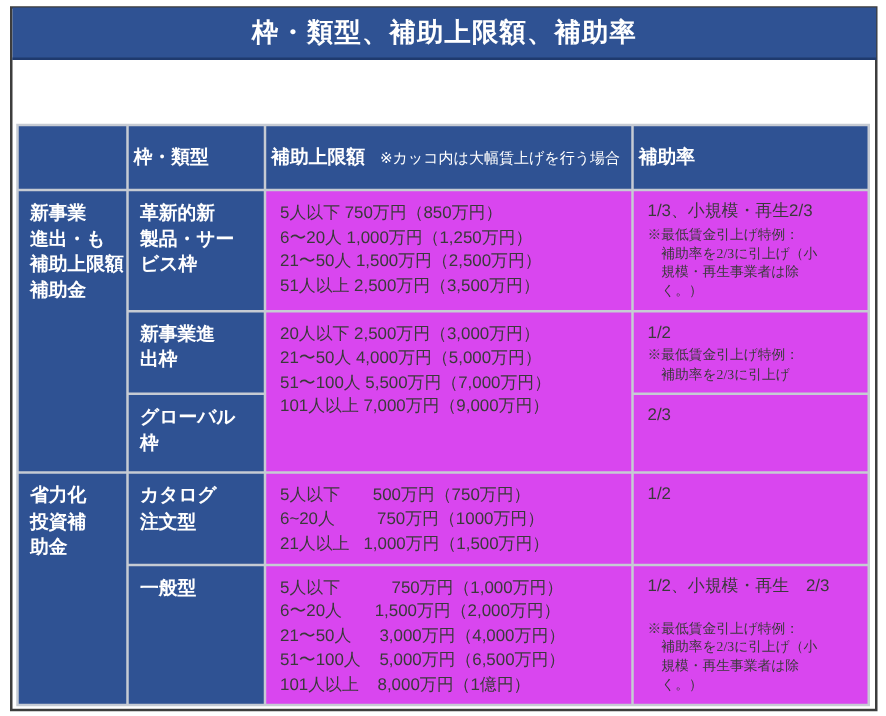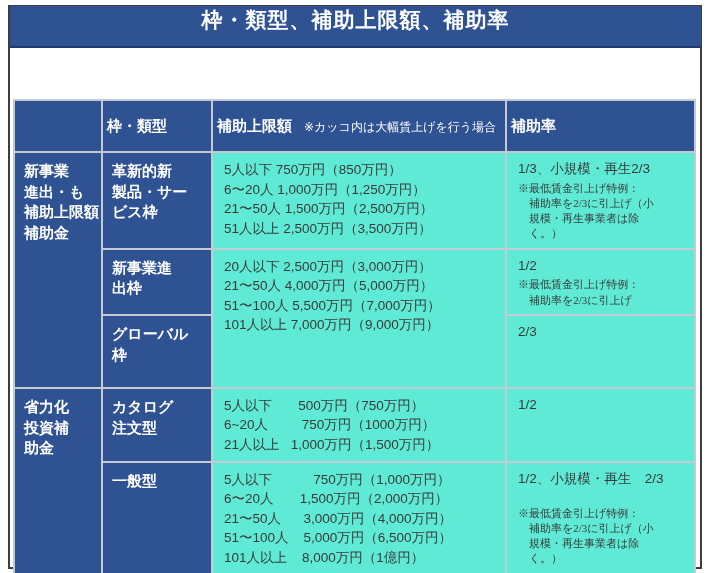--- a/index.html
+++ b/index.html
@@ -9,42 +9,42 @@
     font-family:"Liberation Sans","DejaVu Sans",sans-serif;
     color:#3a3a3a;
   }
   .page-frame{
     position:absolute;left:8px;top:5px;width:694px;height:564px;
     border:2px solid #3d3d3d;background:#ffffff;box-sizing:border-box;
   }
   .title-bar{
     position:absolute;left:10px;top:6px;width:691px;height:42px;
     background:#2f5293;border-bottom:2px solid #1f3a6e;box-sizing:border-box;
-    display:flex;align-items:flex-start;justify-content:center;
+    display:flex;align-items:center;justify-content:center;
   }
   .title-bar .title-text{
     color:#ffffff;font-weight:bold;font-size:21px;letter-spacing:1px;
   }
   table.subsidy{
     position:absolute;left:13px;top:99px;
     border-collapse:separate;border-spacing:2px;
     background:#c6cbd3;table-layout:fixed;width:683px;
   }
   td{box-sizing:border-box;vertical-align:top;overflow:hidden;}
   td.blue{
     background:#2f5293;color:#ffffff;font-weight:bold;
     font-size:15px;line-height:1.38;padding:8px 6px 6px 9px;
     white-space:pre;
   }
   td.header{
     text-align:left;vertical-align:middle;padding:4px 4px;
     white-space:normal;
   }
   td.white{
-    background:#5eead4;padding:7px 8px 6px 11px;
+    background:#d946ef;padding:7px 8px 6px 11px;
   }
   .hdr-main{font-size:15px;font-weight:bold;}
   .hdr-note{font-size:12px;font-weight:normal;}
   .limits{font-size:13.5px;line-height:1.45;white-space:pre;color:#3a3a3a;}
   .rate-main{font-size:13.5px;line-height:1.4;white-space:pre;color:#3a3a3a;}
   .rate-note{font-size:11px;line-height:1.38;white-space:pre;color:#3a3a3a;margin-top:2px;font-family:Liberation Serif, serif;}
 </style>
 </head>
 <body>
 
@@ -102,21 +102,21 @@
 101人以上 7,000万円（9,000万円）</div>
         </td>
     <td class="white">
           <div class="rate-main">1/2</div>
           <div class="rate-note">※最低賃金引上げ特例：
 　補助率を2/3に引上げ</div>
         </td>
   </tr>
 
   <tr>
-    <td class="blue" style="height:71px">グローバル
+    <td class="blue" style="height:61px">グローバル
 枠</td>
     <td class="white">
           <div class="rate-main">2/3</div>
         </td>
   </tr>
 
   <tr>
     <td class="blue" rowspan="2" style="height:80px">省力化
 投資補
 助金</td>

